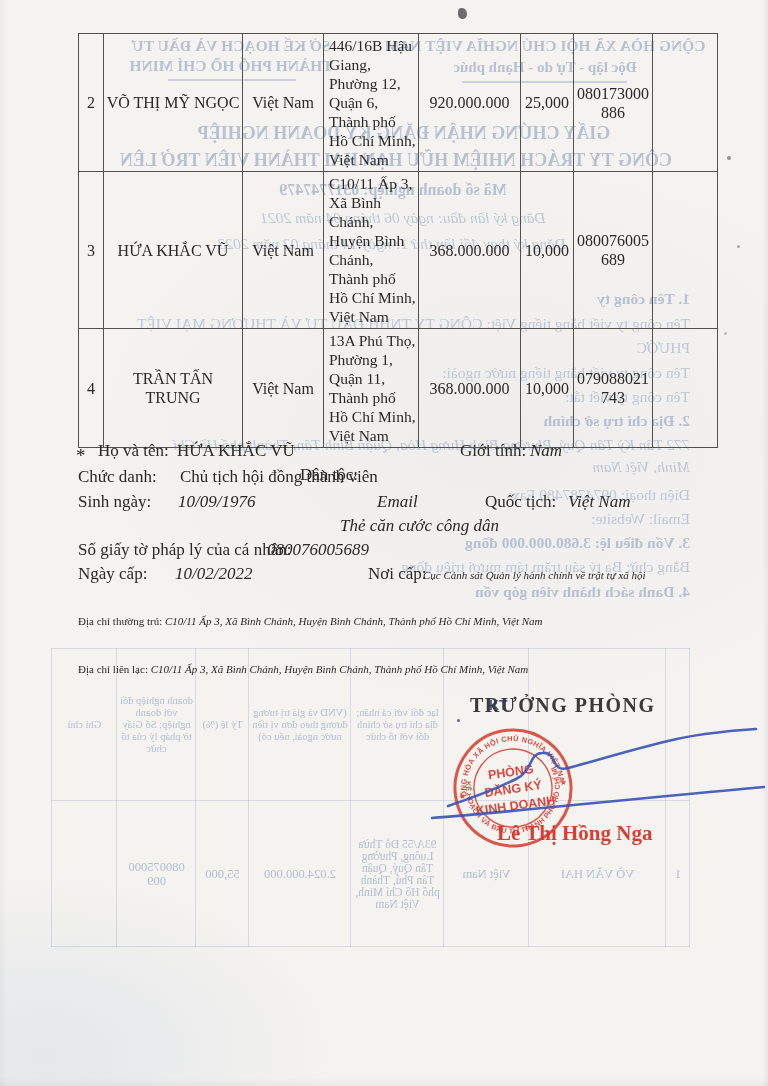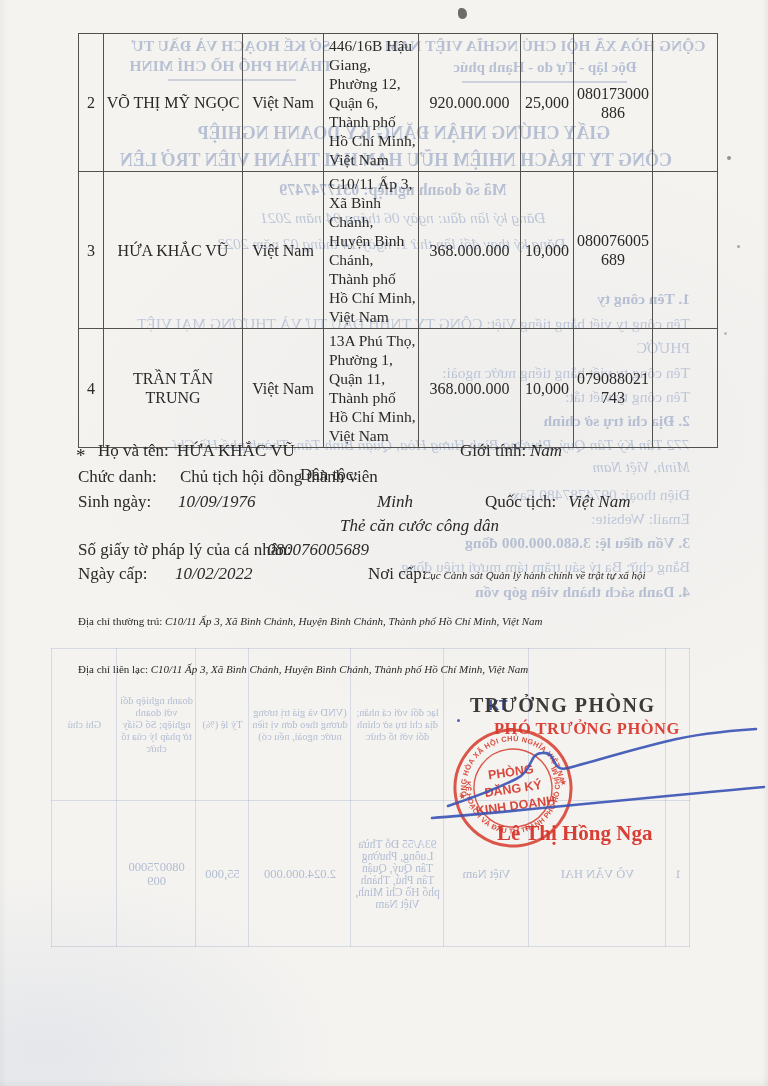--- a/index.html
+++ b/index.html
@@ -183,21 +183,21 @@
   <div class="t" style="left:177px;top:441px;">HỨA KHẮC VŨ</div>
   <div class="t" style="left:460px;top:441px;">Giới tính:</div>
   <div class="t i" style="left:530px;top:441px;">Nam</div>
 
   <div class="t" style="left:78px;top:467px;">Chức danh:</div>
   <div class="t" style="left:180px;top:467px;">Chủ tịch hội đồng thành viên</div>
 
   <div class="t" style="left:78px;top:492px;">Sinh ngày:</div>
   <div class="t i" style="left:178px;top:492px;">10/09/1976</div>
   <div class="t" style="left:300px;top:465px;">Dân tộc:</div>
-  <div class="t i" style="left:377px;top:492px;">Minh</div>
+  <div class="t i" style="left:377px;top:492px;">Email</div>
   <div class="t" style="left:485px;top:492px;">Quốc tịch:</div>
   <div class="t i" style="left:568px;top:492px;">Việt Nam</div>
 
   <div class="t i" style="left:340px;top:516px;">Thẻ căn cước công dân</div>
 
   <div class="t" style="left:78px;top:540px;">Số giấy tờ pháp lý của cá nhân:</div>
   <div class="t i" style="left:267px;top:540px;">080076005689</div>
 
   <div class="t" style="left:78px;top:564px;">Ngày cấp:</div>
   <div class="t i" style="left:175px;top:564px;">10/02/2022</div>
@@ -232,21 +232,20 @@
     </text>
     <text x="21" y="80" font-size="8" fill="#d63a2c" fill-opacity=".9">★</text>
     <text x="123" y="80" font-size="8" fill="#d63a2c" fill-opacity=".9">★</text>
     <g font-family="Liberation Sans, sans-serif" font-weight="bold" fill="#d63a2c" fill-opacity=".92" text-anchor="middle">
       <text x="76" y="64" font-size="12.5">PHÒNG</text>
       <text x="76" y="81" font-size="12.5">ĐĂNG KÝ</text>
       <text x="76" y="98" font-size="12.5">KINH DOANH</text>
     </g>
   </svg>
 
-  <div class="pho">PHÓ TRƯỞNG PHÒNG</div>
 
   <svg width="360" height="140" viewBox="0 0 360 140" style="position:absolute;left:410px;top:696px;">
     <g fill="none" stroke="#3952b5" stroke-width="2.6" stroke-linecap="round" stroke-opacity=".9">
       <path d="M 38 110 C 62 102, 88 92, 106 83 C 124 74, 118 58, 132 57 C 148 55, 140 77, 158 72 C 178 67, 220 54, 258 45 C 286 38, 316 35, 346 33"></path>
       <path d="M 22 122 C 100 116, 210 104, 354 91"></path>
     </g>
   </svg>
 
   <div class="signer">Lê Thị Hồng Nga</div>
 

